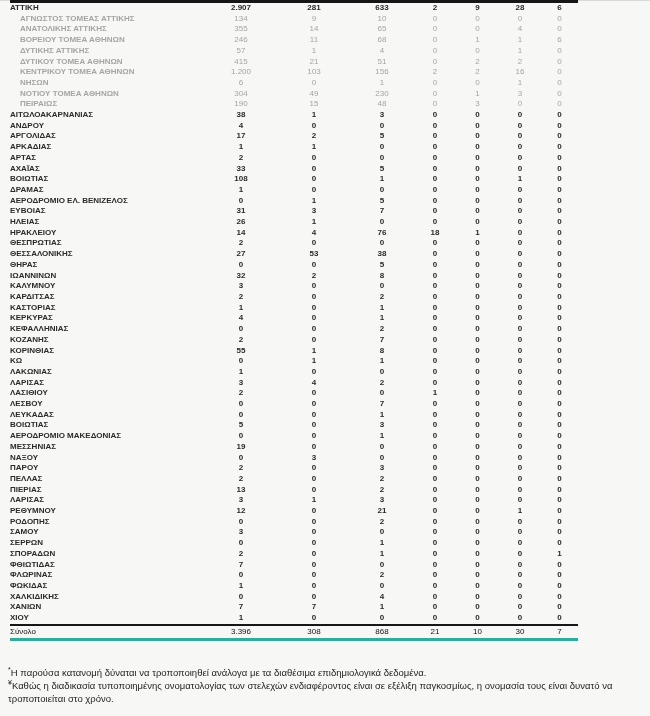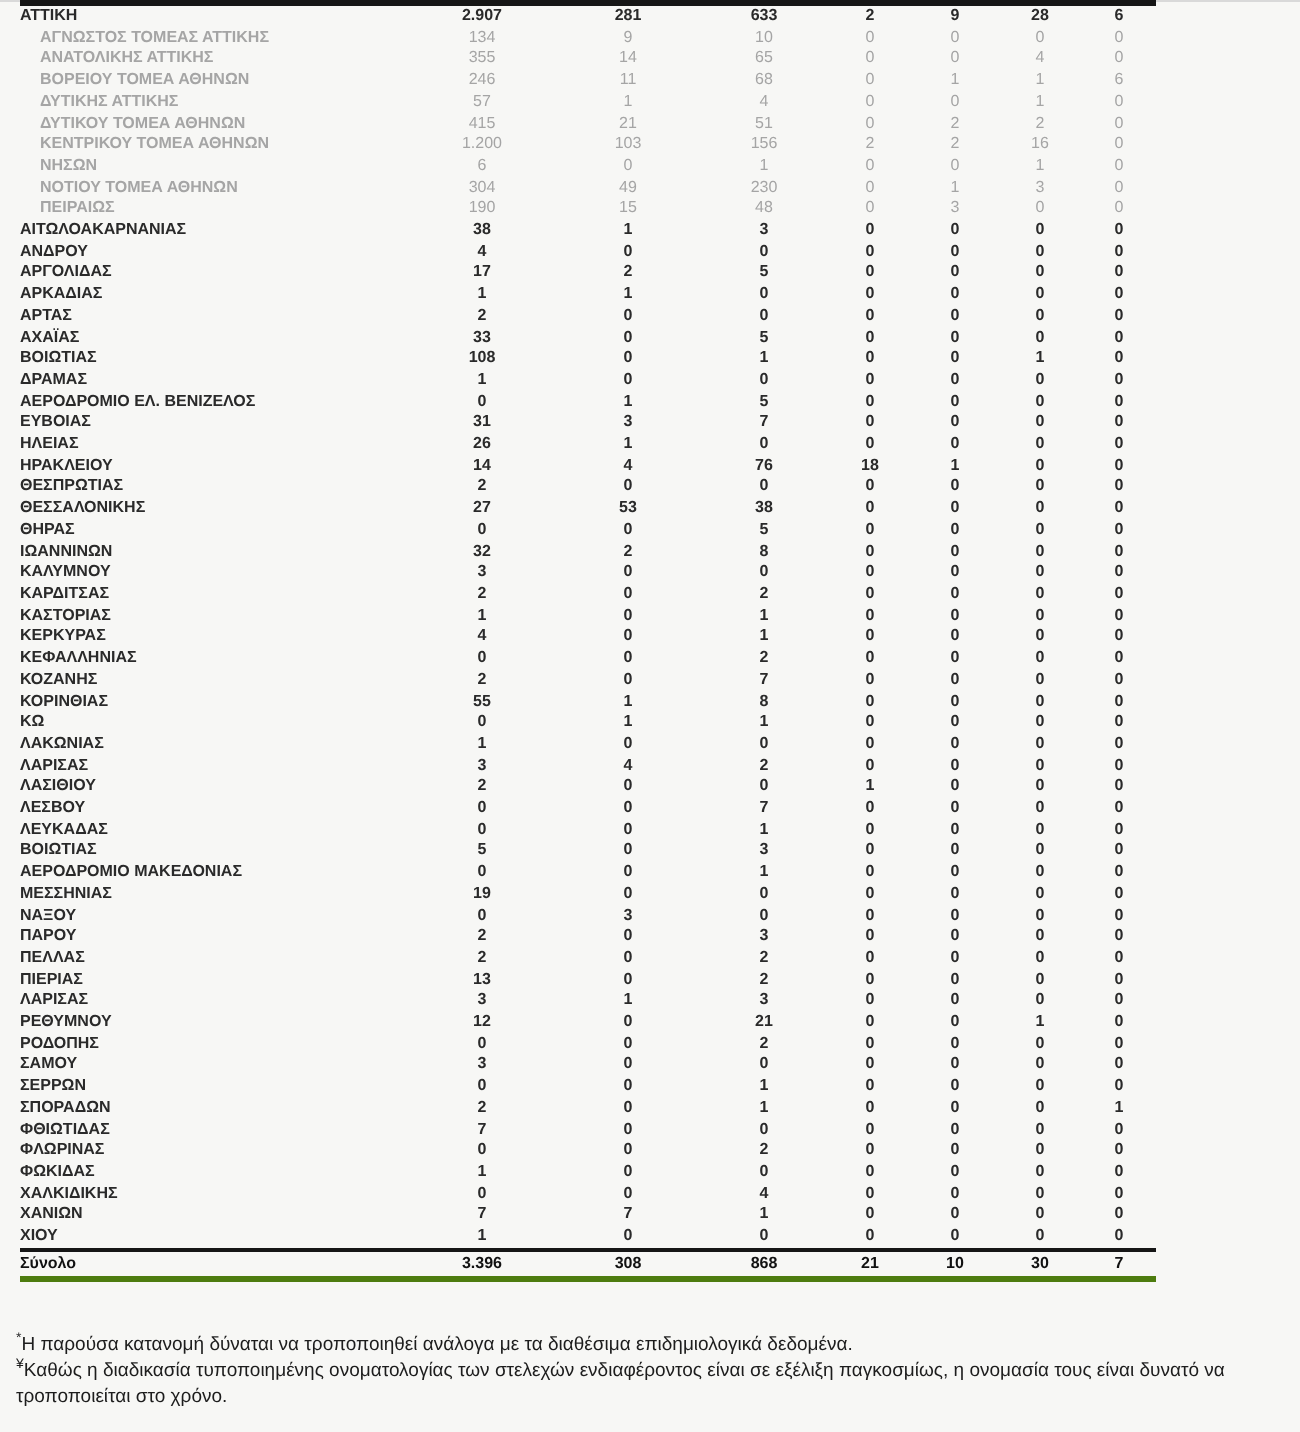--- a/index.html
+++ b/index.html
@@ -30,23 +30,23 @@
     padding: 0;
     white-space: nowrap;
     overflow: hidden;
   }
   td.name { text-align: left; padding-left: 3px; }
   td.num  { text-align: center; }
   tr.region td { color: #2a2a2a; font-weight: 700; }
   tr.sub td    { color: #a5a5a5; font-weight: 400; }
   tr.sub td.name { padding-left: 10px; font-weight: bold; }
   tr.total td {
-    color: #111; font-weight: 700;
+    color: #111; font-weight: 400;
     border-top: 2.5px solid #161616;
-    border-bottom: 3px solid #4d7c0f;
+    border-bottom: 3px solid #14b8a6;
     height: 12px; line-height: 12px;
   }
   .footnotes {
     position: absolute; left: 8px; top: 667px;
     width: 638px;
     color: #1d1d1d;
     font-size: 9.5px;
     line-height: 12.9px;
   }
   .footnotes sup { font-size: 7px; line-height: 0; }

